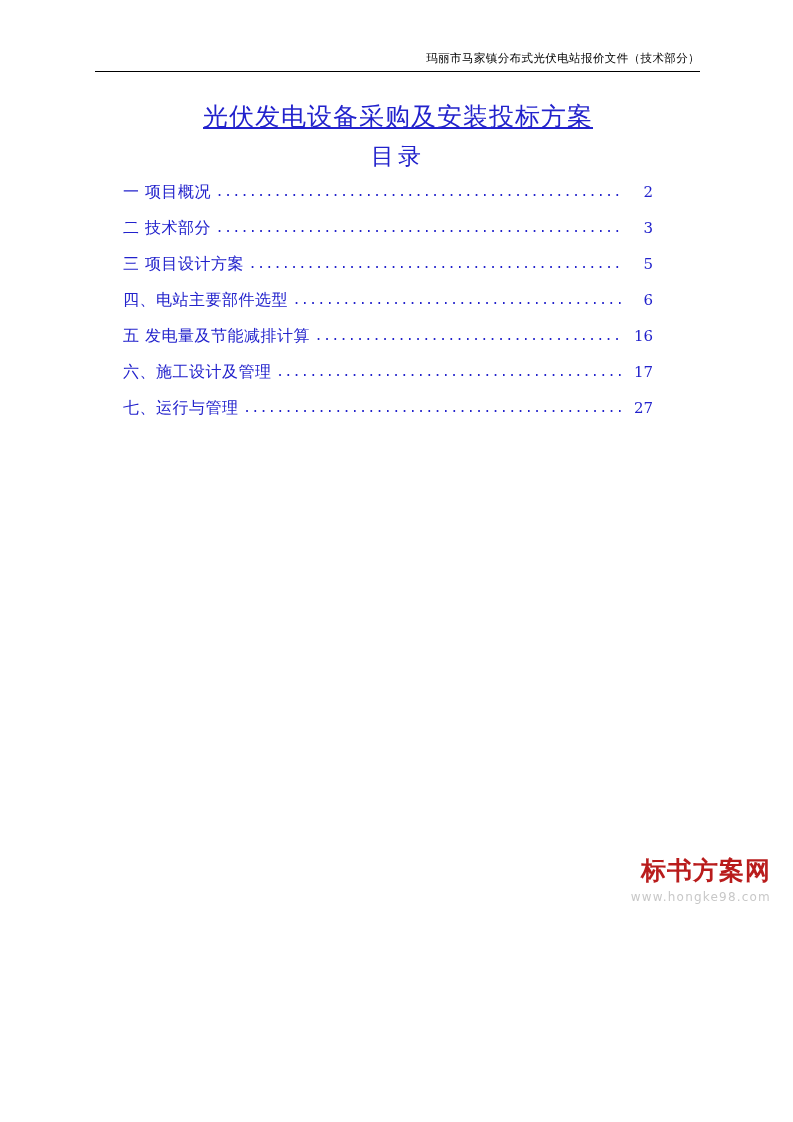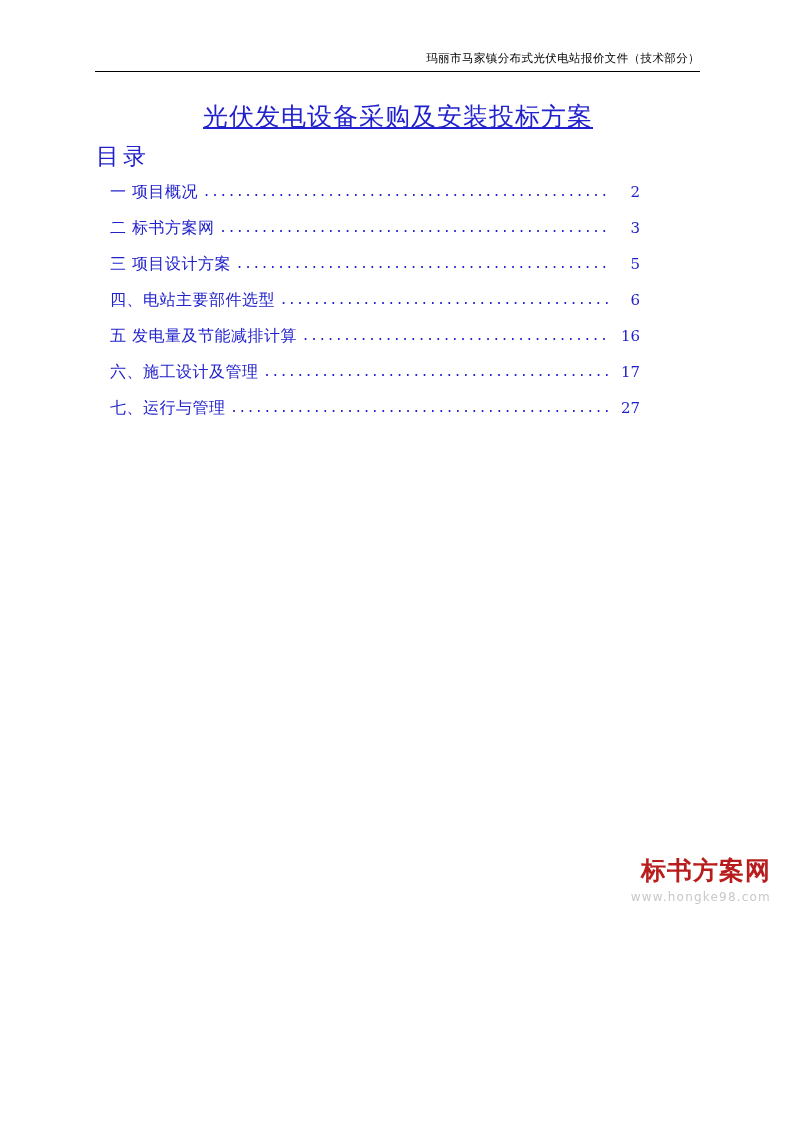--- a/index.html
+++ b/index.html
@@ -63,33 +63,33 @@
     letter-spacing: 1px;
     line-height: 34px;
     white-space: nowrap;
     text-decoration: underline;
   }
   .title-sub {
     position: absolute;
     left: 96px;
     top: 140px;
     width: 604px;
-    text-align: left;
+    text-align: center;
     font-family: "DejaVu Sans", "Liberation Sans", sans-serif;
     font-size: 23px;
     color: #2222cc;
     letter-spacing: 4px;
     line-height: 32px;
     white-space: nowrap;
   }
 
   
   .toc {
     position: absolute;
-    left: 110px;
+    left: 123px;
     top: 182px;
     width: 530px;
   }
   .toc-row {
     display: flex;
     align-items: baseline;
     height: 36px;
     color: #2222cc;
     font-family: "DejaVu Sans", "Liberation Sans", sans-serif;
     font-size: 16px;
@@ -158,21 +158,21 @@
 
   <div class="toc">
 
     <div class="toc-row">
       <span class="toc-label">一  项目概况</span>
       <span class="toc-dots">................................................................</span>
       <span class="toc-page">2</span>
     </div>
 
     <div class="toc-row">
-      <span class="toc-label">二  标书方案网</span>
+      <span class="toc-label">二  技术部分</span>
       <span class="toc-dots">................................................................</span>
       <span class="toc-page">3</span>
     </div>
 
     <div class="toc-row">
       <span class="toc-label">三  项目设计方案</span>
       <span class="toc-dots">................................................................</span>
       <span class="toc-page">5</span>
     </div>
 

